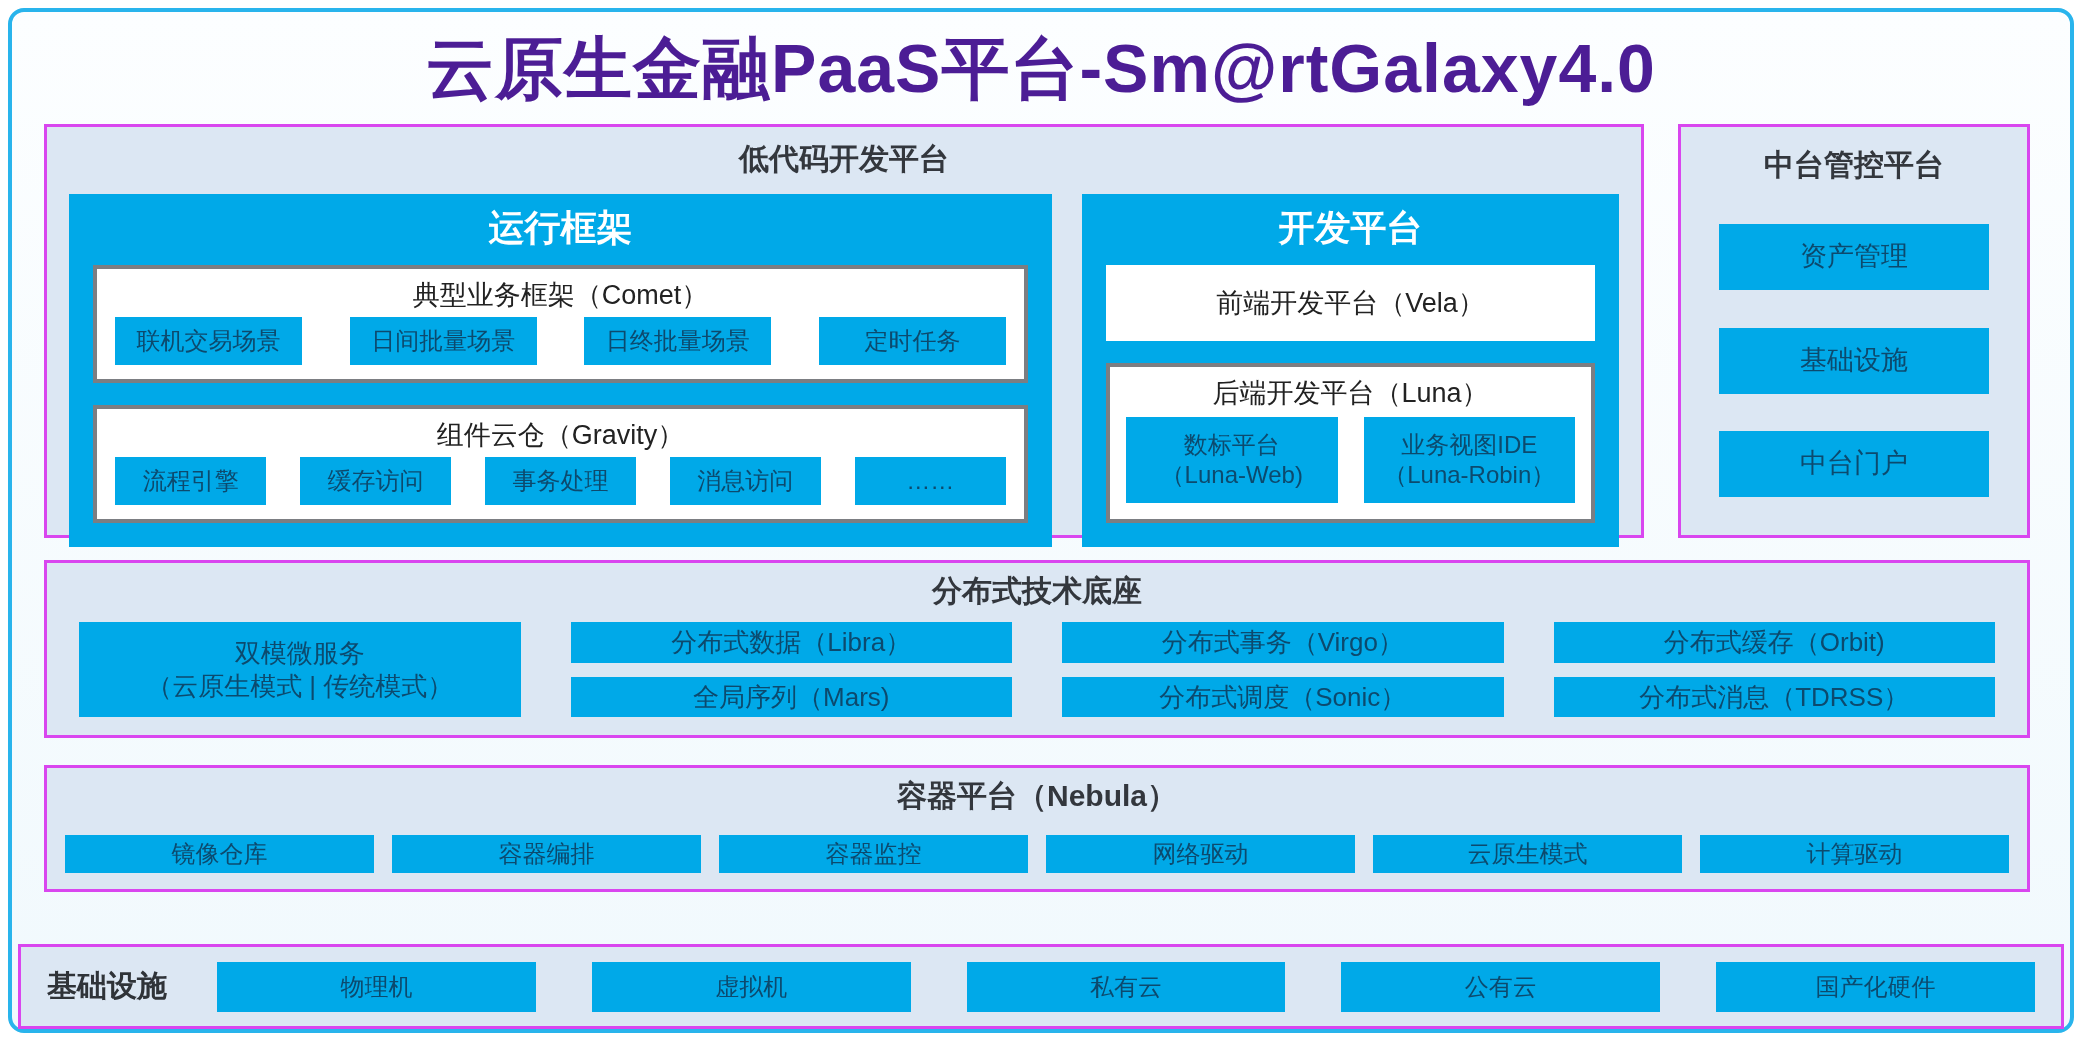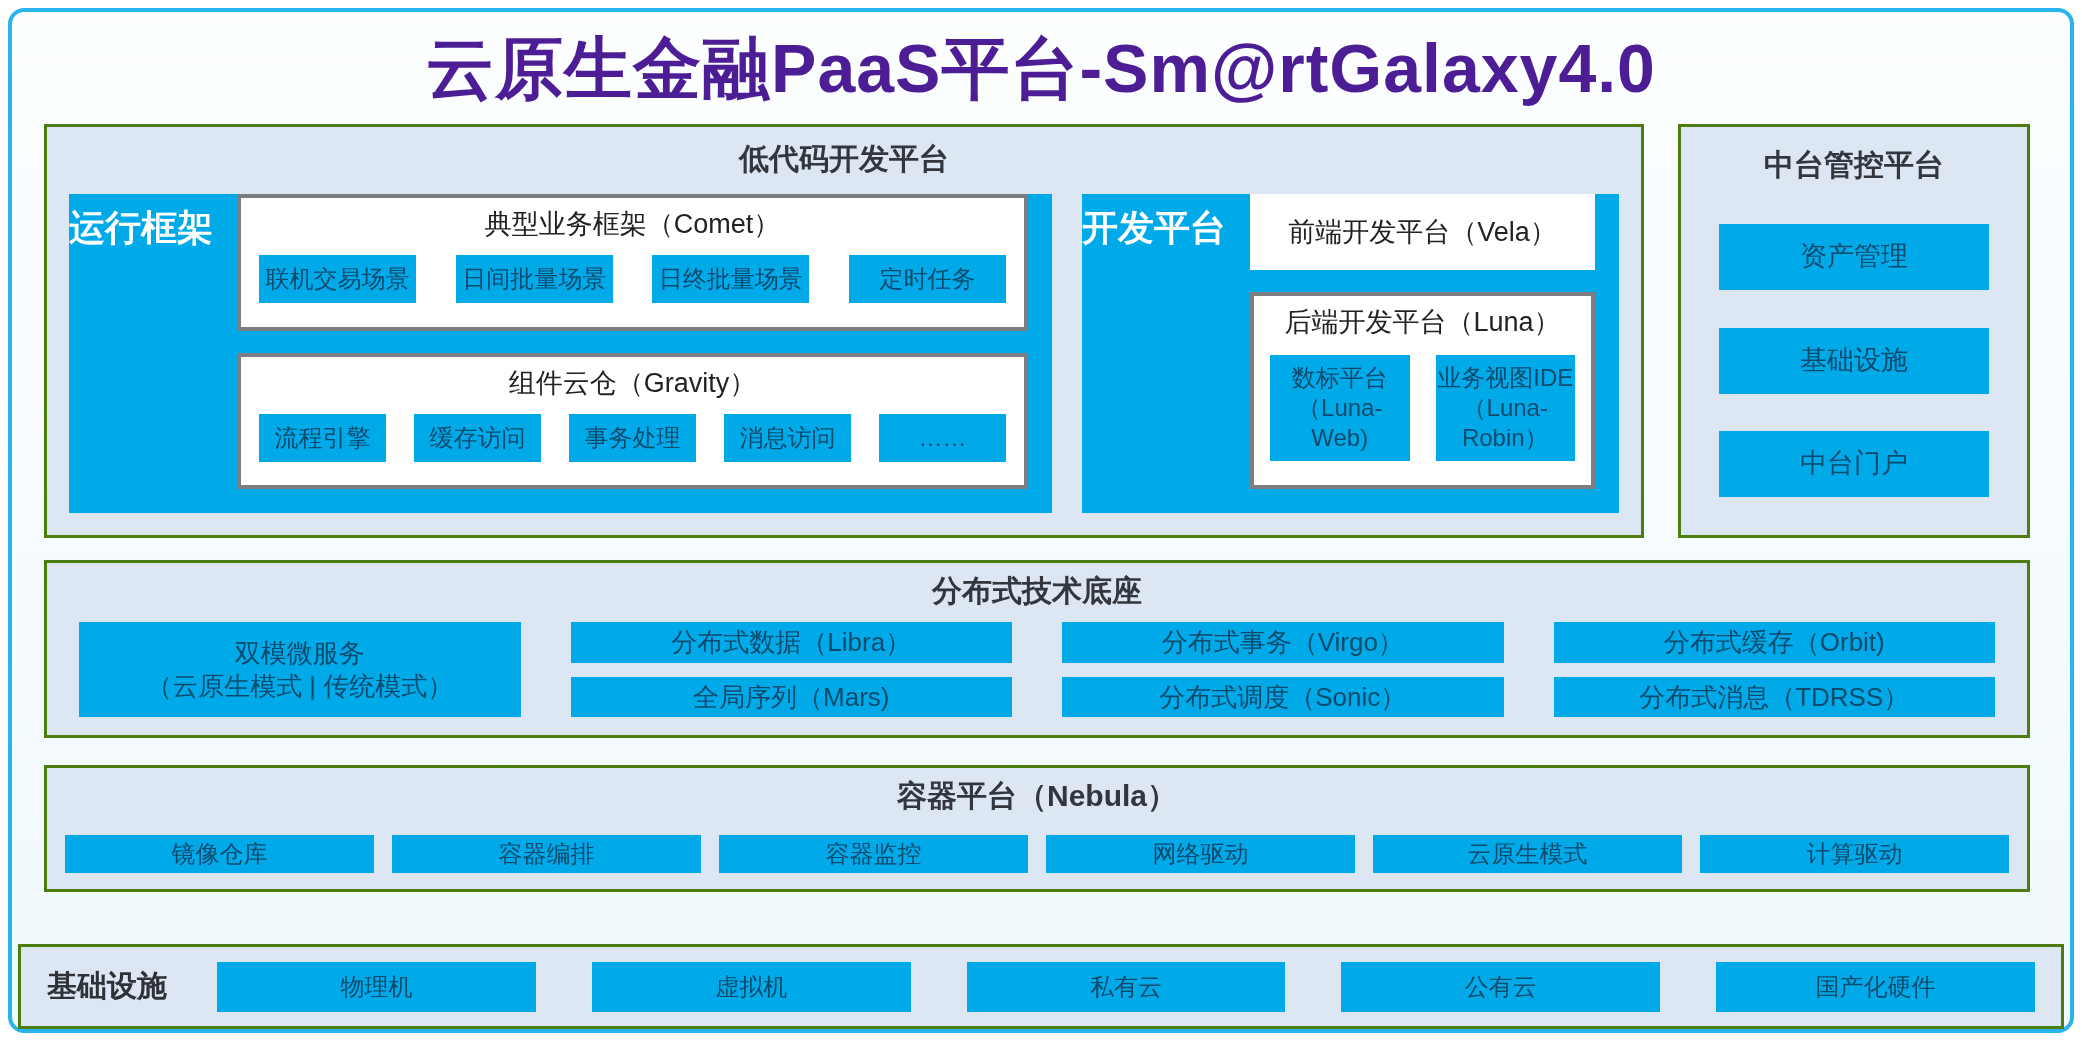--- a/index.html
+++ b/index.html
@@ -13,36 +13,36 @@
     position: absolute; inset: 8px;
     border: 4px solid #29b4ec; border-radius: 16px;
     background: linear-gradient(180deg, #fcfeff 0%, #f1f9fd 100%);
   }
   .main-title {
     position: absolute; top: 24px; left: 0; right: 0;
     text-align: center; font-size: 68px; font-weight: 700;
     color: #4c1d95; letter-spacing: 1px;
   }
   .panel {
-    background: #dce7f3; border: 3px solid #4d7c0f;
+    background: #dce7f3; border: 3px solid #d946ef;
   }
   .panel-title {
     text-align: center; font-weight: 700; font-size: 30px; color: #33373d;
   }
   .btn {
     background: #00a9e8; color: #0c4a6e;
     display: flex; align-items: center; justify-content: center;
     text-align: center; font-size: 24px; line-height: 1.25;
   }
   
   .row1 { position: absolute; left: 44px; right: 52px; top: 124px; height: 414px; display: flex; gap: 34px; }
   .lowcode { flex: 1; display: flex; flex-direction: column; }
   .lowcode > .panel-title { padding: 12px 0 14px; }
   .lowcode-body { flex: 1; display: flex; gap: 30px; padding: 0 22px 22px; }
-  .bluebox { background: #00a9e8; display: flex; flex-direction: row; }
+  .bluebox { background: #00a9e8; display: flex; flex-direction: column; }
   .runtime { flex: 1; }
   .dev { width: 537px; }
   .bluebox-title { color: #fff; font-weight: 700; font-size: 36px; text-align: center; padding: 10px 0 12px; }
   .box-stack { flex: 1; display: flex; flex-direction: column; gap: 22px; padding: 0 24px 24px; }
   .whitebox { background: #ffffff; display: flex; flex-direction: column; }
   .box-stack > .whitebox { flex: 1; }
   .bordered { border: 4px solid #7c7e82; }
   .whitebox-title { text-align: center; font-size: 27px; color: #222222; padding: 8px 0 4px; }
   .btn-row { flex: 1; display: flex; justify-content: space-between; align-items: center; padding: 0 18px 14px; }
   .btn-row .btn { height: 48px; }

